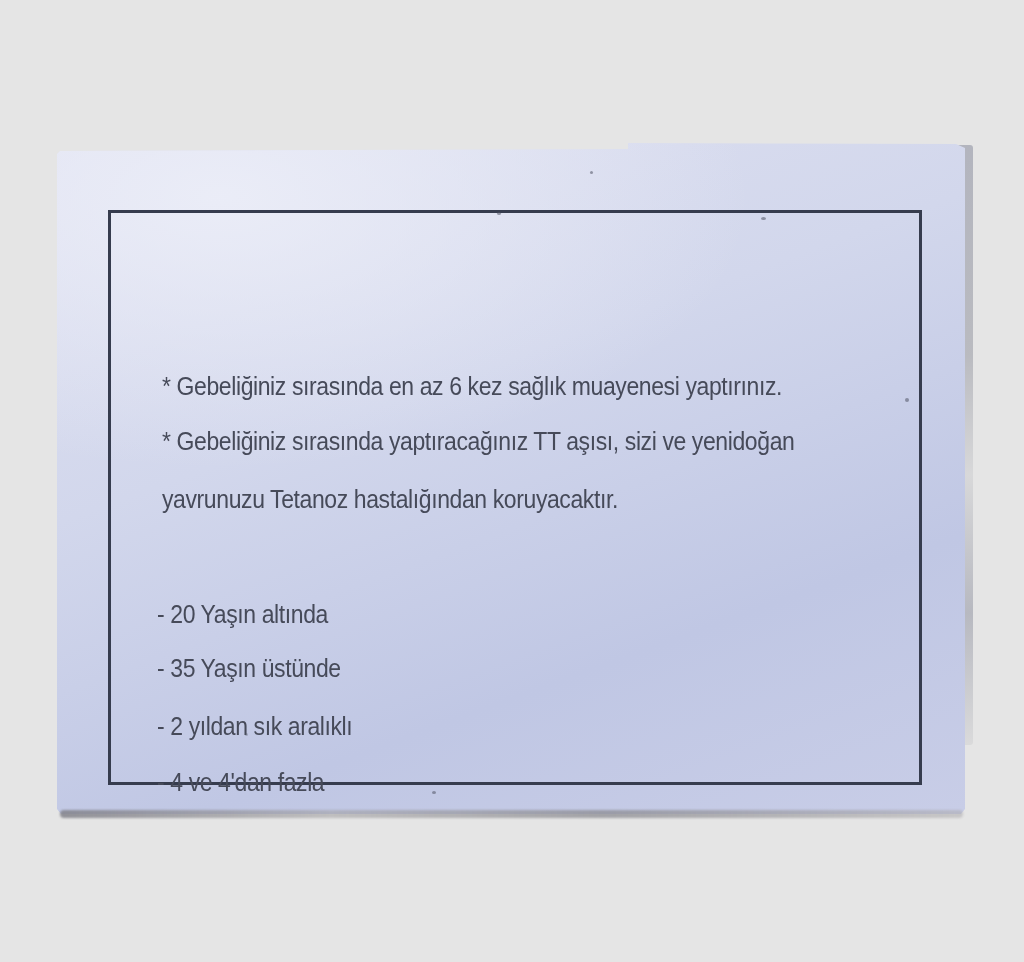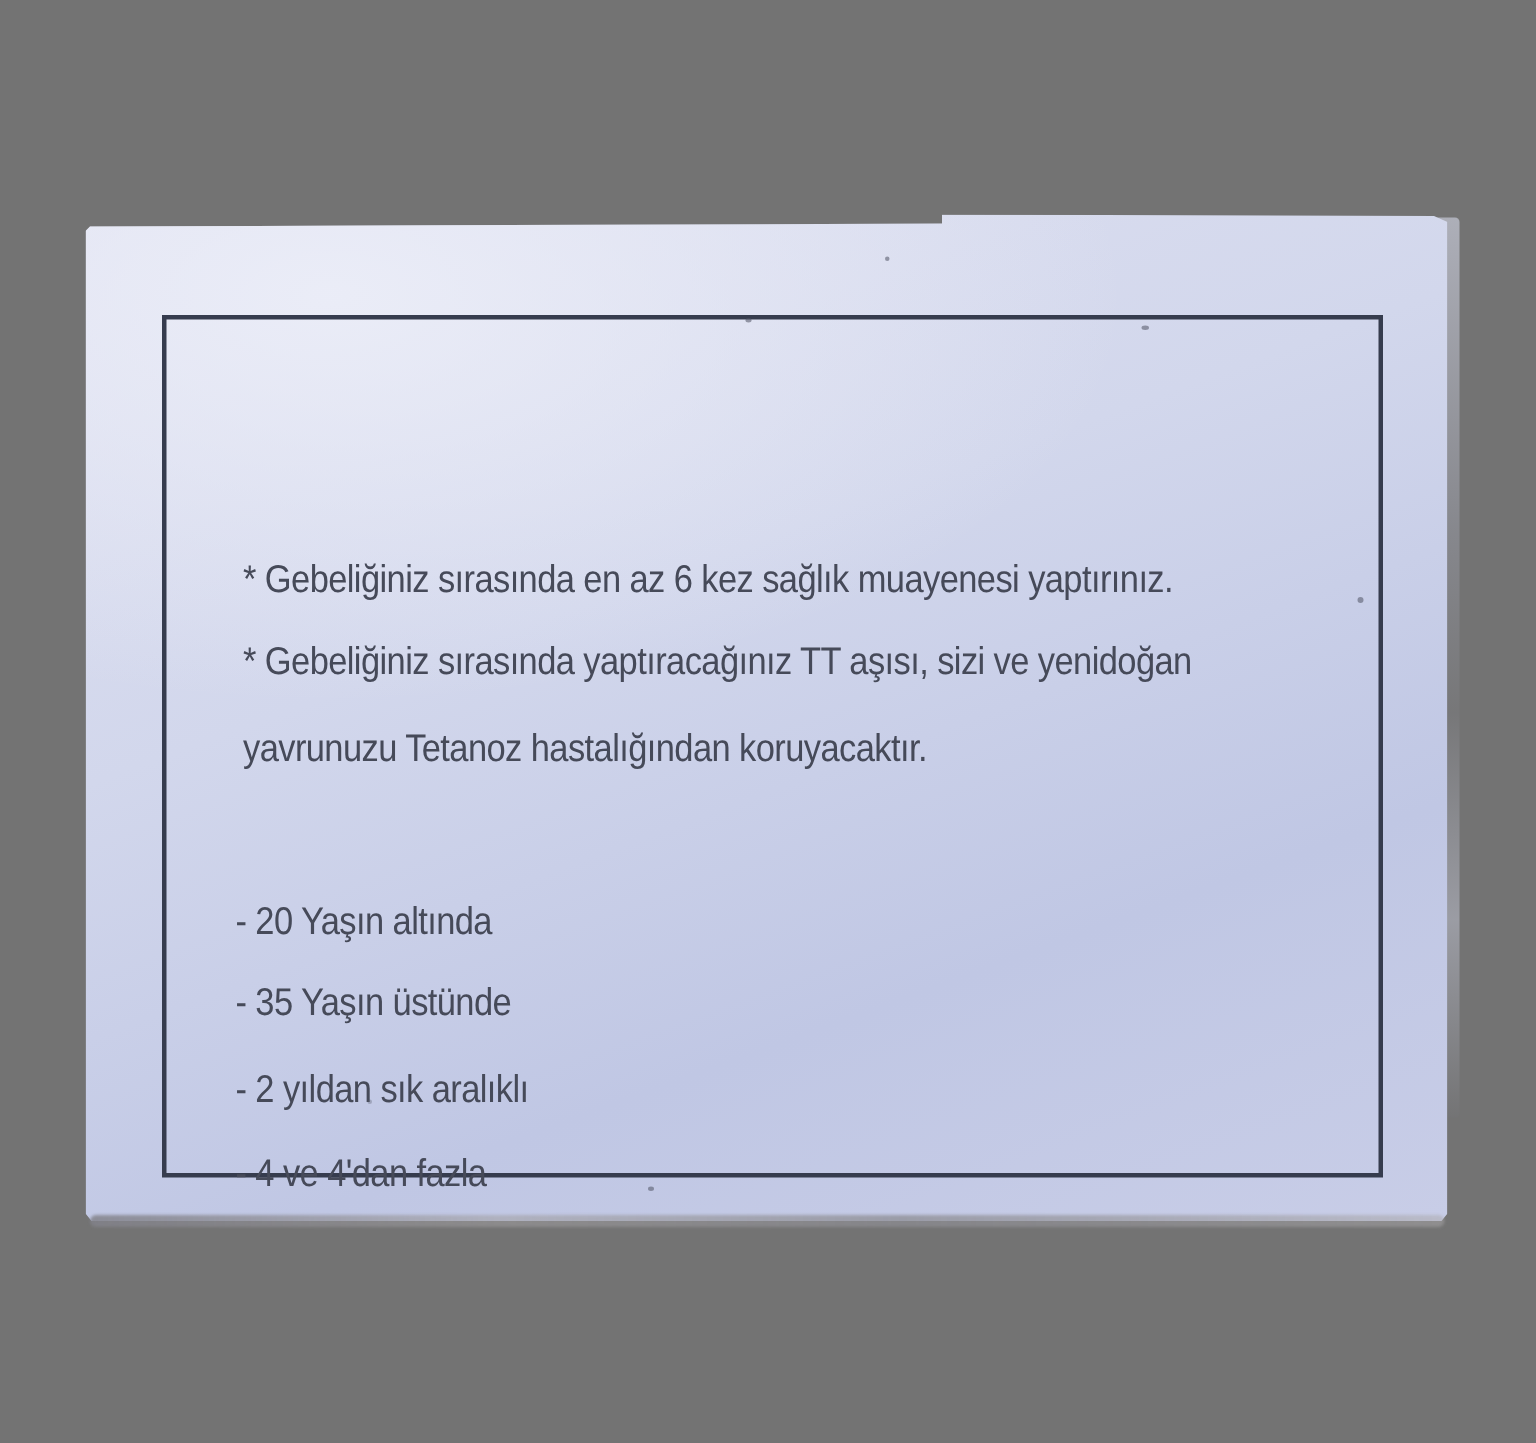--- a/index.html
+++ b/index.html
@@ -8,21 +8,21 @@
     width: 1024px;
     height: 962px;
     background: #000000;
     overflow: hidden;
     font-family: "Liberation Sans", "DejaVu Sans", sans-serif;
   }
   .stage {
     position: relative;
     width: 1024px;
     height: 962px;
-    background: #737373;
+    background: #e5e5e5;
   }
   
   .page-edge {
     position: absolute;
     left: 956px;
     top: 145px;
     width: 17px;
     height: 600px;
     background: linear-gradient(180deg,
       rgba(176,178,188,0.95) 0%,

